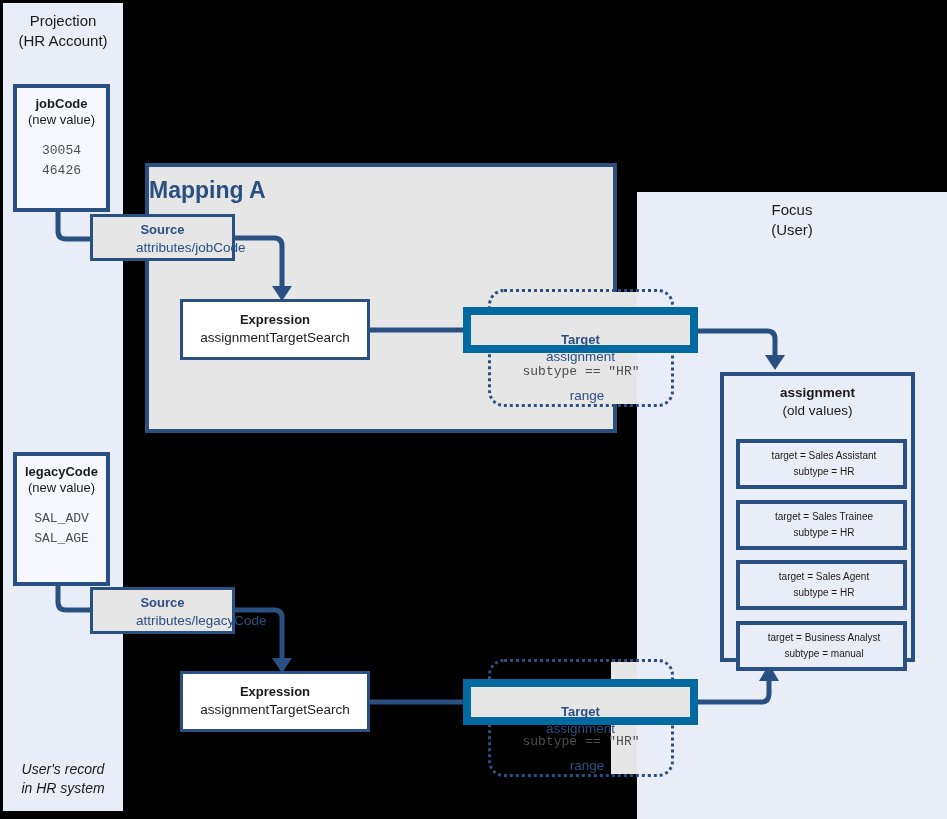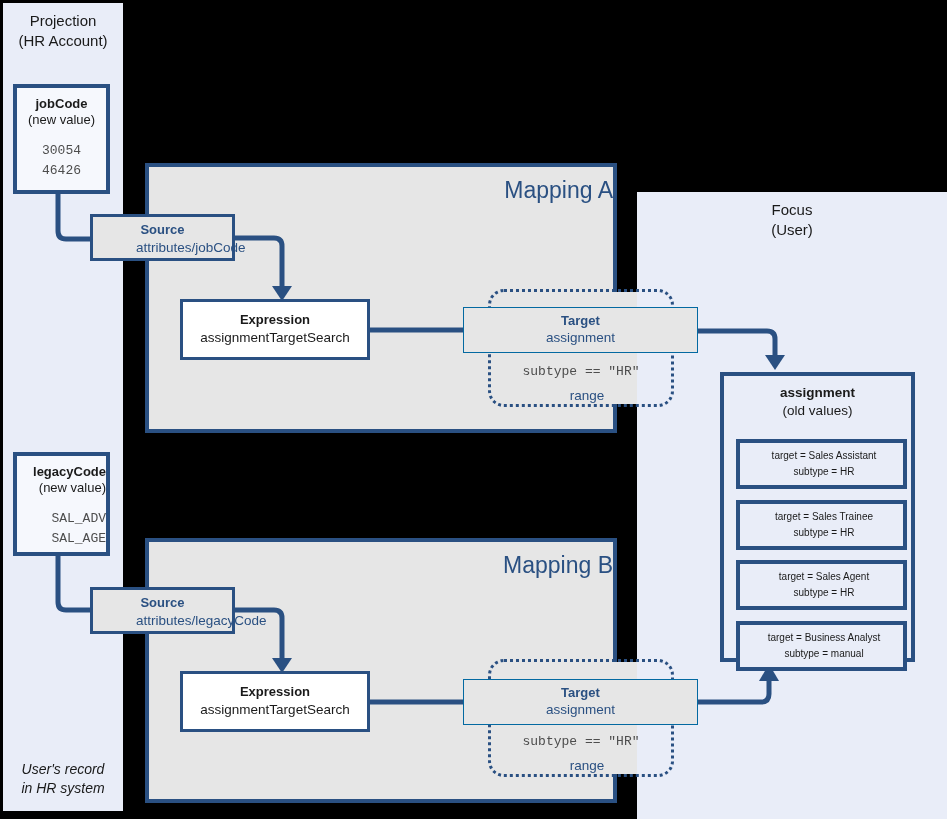--- a/index.html
+++ b/index.html
@@ -3,43 +3,43 @@
 <meta charset="utf-8">
 <style>
   html,body{margin:0;padding:0;background:#000;}
   .canvas{
     position:relative;width:947px;height:819px;background:#000;overflow:hidden;
     font-family:"Liberation Sans",sans-serif;color:#1a1a1a;
   }
   .panel{position:absolute;background:#e9edf8;z-index:2;}
   .panel-title{position:absolute;width:100%;text-align:center;font-size:15px;line-height:1.3;color:#1a1a1a;}
   .mapping{position:absolute;background:#e6e6e6;border:4px solid #2a5082;box-sizing:border-box;z-index:2;}
-  .mapping-title{position:absolute;top:10px;left:0;width:100%;text-align:right;
-    font-size:23px;font-weight:normal;color:#2a5082;}
+  .mapping-title{position:absolute;top:10px;left:0;width:100%;text-align:left;
+    font-size:23px;font-weight:bold;color:#2a5082;}
   .patch{position:absolute;background:#e6e6e6;z-index:3;}
   .svg-layer{position:absolute;left:0;top:0;z-index:5;pointer-events:none;}
   .node{position:absolute;box-sizing:border-box;text-align:center;z-index:6;}
   .value-box{background:#f6f8fd;border:4px solid #2a5082;padding-top:8px;}
   .value-box .b-title{font-size:13px;font-weight:bold;color:#1a1a1a;line-height:1.25;}
   .value-box .b-sub{font-size:13px;color:#1a1a1a;line-height:1.25;}
   .mono-vals{margin-top:12px;font-family:"Liberation Mono","DejaVu Sans Mono",monospace;
     font-size:13px;color:#4d4d4d;line-height:1.55;}
   .source-box{background:#e6e6e6;border:3px solid #2a5082;padding-top:5px;}
   .source-box .b-title{font-size:13px;font-weight:bold;color:#2a5082;line-height:1.3;}
   .source-box .b-sub{font-size:13.5px;color:#2a5082;line-height:1.3;padding-left:43px;}
   .expr-box{background:#ffffff;border:3px solid #2a5082;padding-top:10px;}
   .expr-box .b-title{font-size:13px;font-weight:bold;color:#1a1a1a;line-height:1.3;}
   .expr-box .b-sub{font-size:13.5px;color:#1a1a1a;line-height:1.3;}
   .dotted-box{position:absolute;border:3.5px dotted #2a5082;border-radius:16px;
     box-sizing:border-box;z-index:5;}
   .dotted-box .condition{position:absolute;left:0;right:0;top:72px;text-align:center;
     font-family:"Liberation Mono","DejaVu Sans Mono",monospace;font-size:13px;color:#4d4d4d;}
   .dotted-box .range-label{position:absolute;left:12px;right:0;top:96px;text-align:center;
     font-size:13.5px;color:#2a5082;}
-  .target-box{background:#e6e6e6;border:1px solid #0369a1;padding-top:4px;}
+  .target-box{background:#e6e6e6;border:8px solid #0369a1;padding-top:16px;}
   .target-box .b-title{font-size:13px;font-weight:bold;color:#2a5082;line-height:1.35;}
   .target-box .b-sub{font-size:13.5px;color:#2a5082;line-height:1.2;}
   .assignment-box{border:4px solid #2a5082;padding-top:8px;background:transparent;}
   .assignment-box .b-title{font-size:13.5px;font-weight:bold;color:#1a1a1a;line-height:1.3;}
   .assignment-box .b-sub{font-size:13.5px;color:#1a1a1a;line-height:1.3;}
   .assign-item{position:absolute;left:12px;width:171px;height:50px;box-sizing:border-box;
     border:4px solid #2a5082;background:#e9edf8;text-align:center;padding:5px 4px 0 9px;
     font-size:10px;line-height:1.55;color:#1a1a1a;margin-top:21px;}
   .footer-note{position:absolute;left:0;width:100%;text-align:center;font-style:italic;
     font-size:14px;line-height:1.35;color:#1a1a1a;}
@@ -64,23 +64,20 @@
     <div class="panel-title" style="top:8px;">
       <div>Focus</div>
       <div>(User)</div>
     </div>
   </div>
 
   <div class="mapping" style="left:145px;top:163px;width:472px;height:270px;">
     <div class="mapping-title">Mapping A</div>
   </div>
 
-  <div class="mapping" style="left:145px;top:538px;width:472px;height:265px;">
-    <div class="mapping-title">Mapping B</div>
-  </div>
 
   <div class="patch" style="left:611px;top:292px;width:26px;height:112px;"></div>
   <div class="patch" style="left:611px;top:662px;width:26px;height:112px;"></div>
 
   <svg class="svg-layer" width="947" height="819" viewBox="0 0 947 819">
     <g stroke="#2a5082" stroke-width="5" fill="none">
       <path d="M 58 190 L 58 231 Q 58 239 66 239 L 92 239"></path>
       <path d="M 233 238 L 274 238 Q 282 238 282 246 L 282 288"></path>
       <path d="M 368 330 L 465 330"></path>
       <path d="M 696 331 L 767 331 Q 775 331 775 339 L 775 357"></path>
@@ -90,30 +87,30 @@
       <path d="M 696 702 L 761 702 Q 769 702 769 694 L 769 679"></path>
     </g>
     <g fill="#2a5082" stroke="none">
       <polygon points="272,286 292,286 282,301"></polygon>
       <polygon points="765,355 785,355 775,370"></polygon>
       <polygon points="272,658 292,658 282,673"></polygon>
       <polygon points="759,681 779,681 769,664"></polygon>
     </g>
   </svg>
 
-  <div class="node value-box" style="left:13px;top:84px;width:97px;height:110px;">
+  <div class="node value-box" style="left:13px;top:84px;width:97px;height:128px;">
     <div class="b-title">jobCode</div>
     <div class="b-sub">(new value)</div>
     <div class="mono-vals">
       <div>30054</div>
       <div>46426</div>
     </div>
   </div>
 
-  <div class="node value-box" style="left:13px;top:452px;width:97px;height:104px;text-align:right;">
+  <div class="node value-box" style="left:13px;top:452px;width:97px;height:134px;">
     <div class="b-title">legacyCode</div>
     <div class="b-sub">(new value)</div>
     <div class="mono-vals">
       <div>SAL_ADV</div>
       <div>SAL_AGE</div>
     </div>
   </div>
 
   <div class="node source-box" style="left:90px;top:214px;width:145px;height:47px;">
     <div class="b-title">Source</div>

